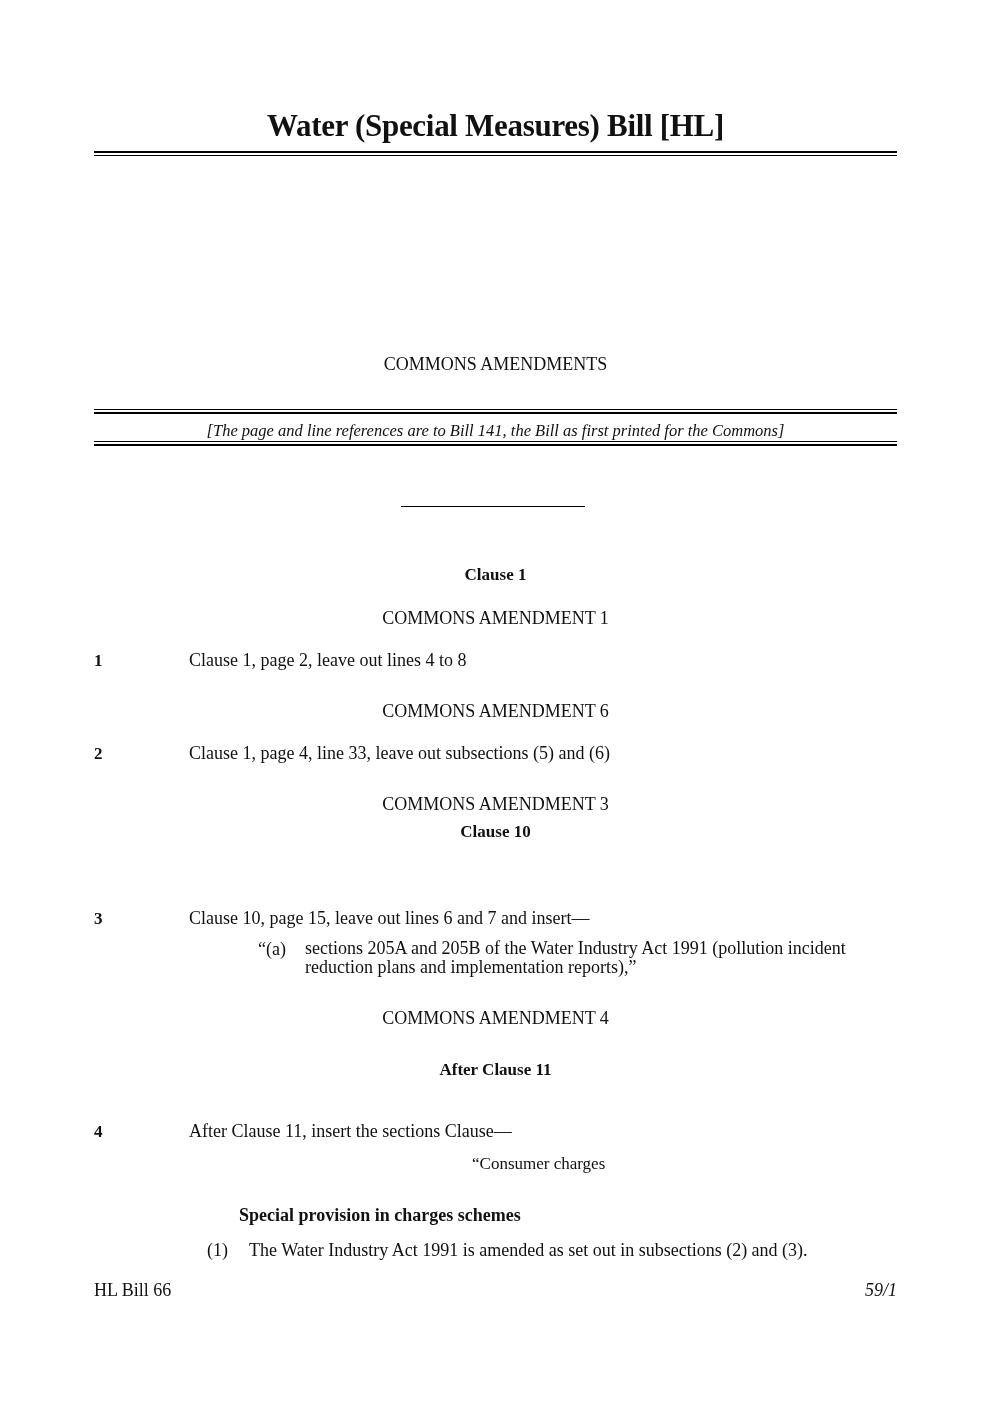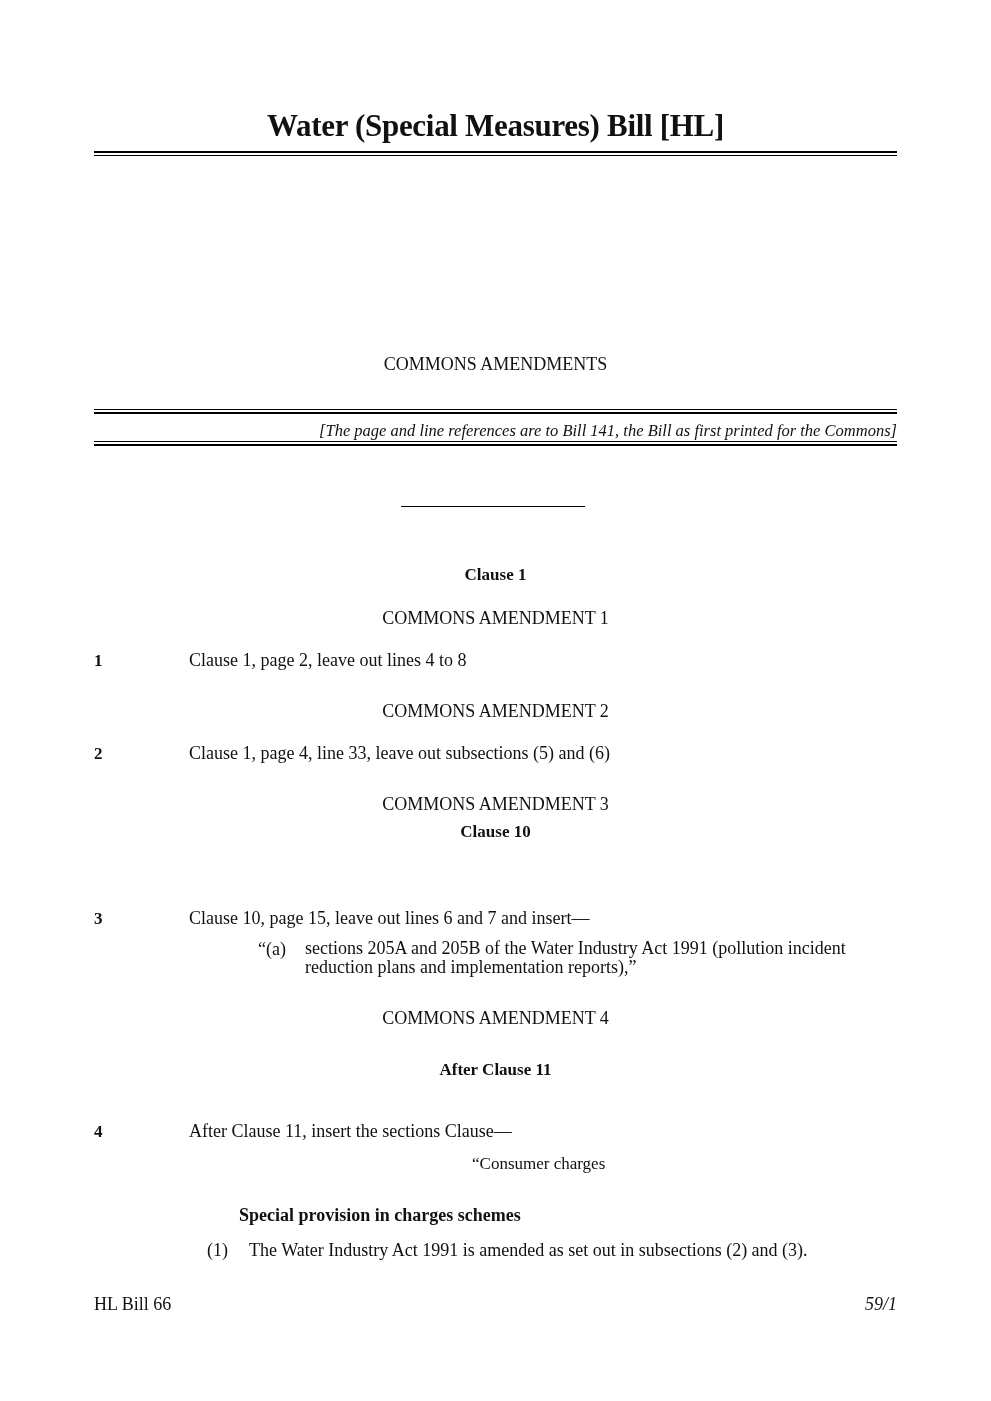--- a/index.html
+++ b/index.html
@@ -2,27 +2,27 @@
 <html><head>
 <meta charset="utf-8">
 <style>
   html, body { margin: 0; padding: 0; background: #ffffff; }
   body { width: 991px; height: 1401px; position: relative; font-family: "Liberation Serif", "DejaVu Serif", serif; color: #111; }
   .abs { position: absolute; }
   .title { left: 94px; width: 803px; top: 108px; text-align: center; font-size: 31px; font-weight: bold; letter-spacing: -0.3px; }
   .rule { position: absolute; left: 94px; width: 803px; background: #000; }
   .center { left: 94px; width: 803px; text-align: center; }
   .sub { font-size: 18px; }
-  .italic-note { font-size: 16.5px; font-style: italic; text-align: right; }
+  .italic-note { font-size: 16.5px; font-style: italic; }
   .bold { font-weight: bold; }
   .num { left: 94px; font-weight: bold; font-size: 17px; }
   .txt { left: 189px; font-size: 18px; }
   .quote-label { left: 258px; font-size: 18px; }
   .quote-body { left: 305px; width: 595px; font-size: 18px; line-height: 19px; }
-  .footer { font-size: 18px; margin-top: 14px; }
+  .footer { font-size: 18px; }
 </style>
 </head>
 <body>
 
 <div class="abs title">Water (Special Measures) Bill [HL]</div>
 <div class="rule" style="top:151px;height:2px;"></div>
 <div class="rule" style="top:155px;height:1px;"></div>
 
 <div class="abs center sub" style="top:354px;">COMMONS AMENDMENTS</div>
 
@@ -32,21 +32,21 @@
 <div class="rule" style="top:441px;height:1px;"></div>
 <div class="rule" style="top:444px;height:2px;"></div>
 
 <div class="abs" style="left:401px;width:184px;top:506px;height:1px;background:#000;"></div>
 
 <div class="abs center sub bold" style="top:565px;font-size:17px;">Clause 1</div>
 <div class="abs center sub" style="top:608px;">COMMONS AMENDMENT 1</div>
 <div class="abs num" style="top:651px;">1</div>
 <div class="abs txt" style="top:650px;">Clause 1, page 2, leave out lines 4 to 8</div>
 
-<div class="abs center sub" style="top:701px;">COMMONS AMENDMENT 2</div>
+<div class="abs center sub" style="top:701px;">COMMONS AMENDMENT 6</div>
 <div class="abs num" style="top:744px;">2</div>
 <div class="abs txt" style="top:743px;">Clause 1, page 4, line 33, leave out subsections (5) and (6)</div>
 
 <div class="abs center sub" style="top:794px;">COMMONS AMENDMENT 3</div>
 <div class="abs center sub bold" style="top:822px;font-size:17px;">Clause 10</div>
 <div class="abs num" style="top:909px;">3</div>
 <div class="abs txt" style="top:908px;">Clause 10, page 15, leave out lines 6 and 7 and insert—</div>
 <div class="abs quote-label" style="top:939px;">“(a)</div>
 <div class="abs quote-body" style="top:939px;">sections 205A and 205B of the Water Industry Act 1991 (pollution incident</div>
 <div class="abs quote-body" style="top:958px;">reduction plans and implementation reports),”</div>

